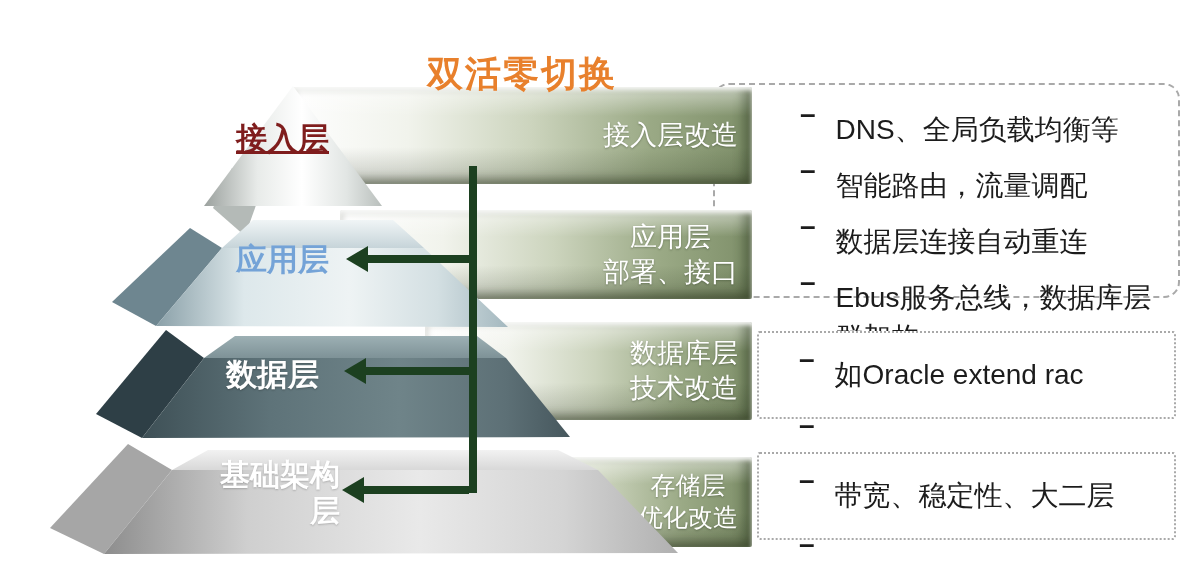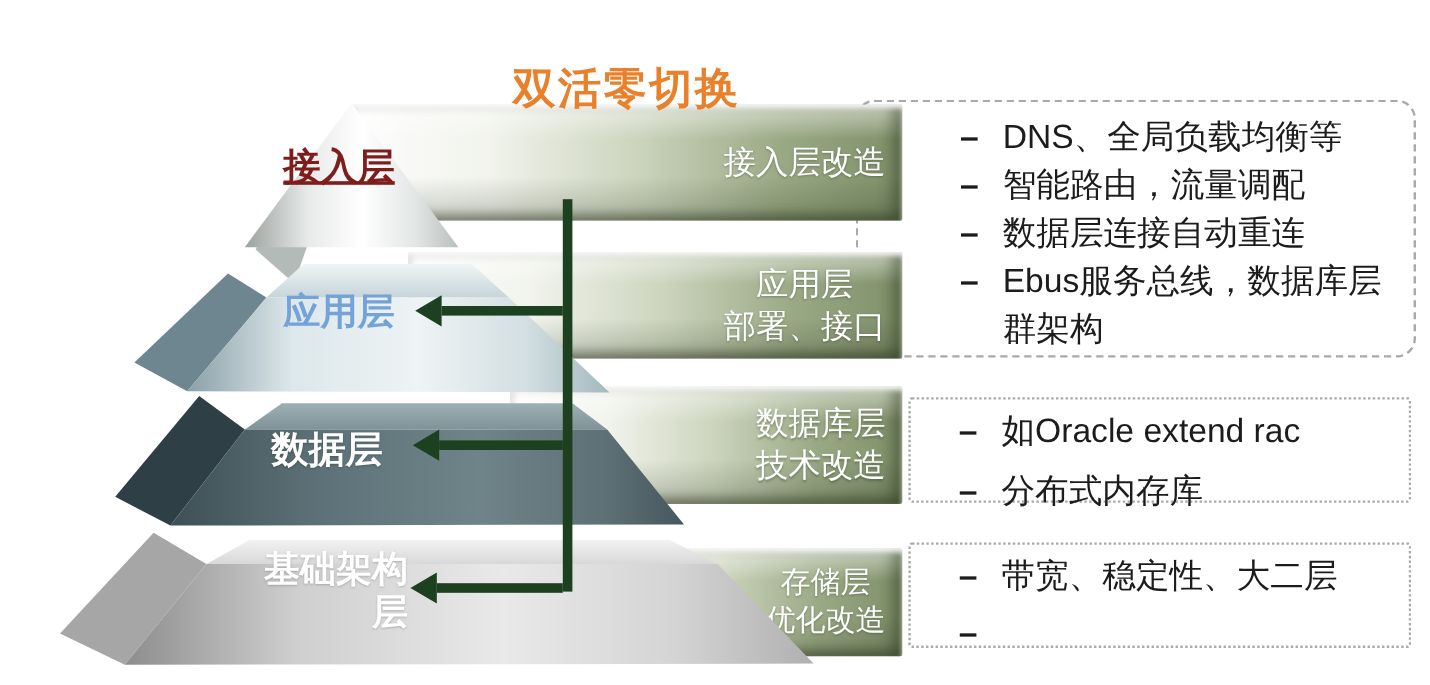--- a/index.html
+++ b/index.html
@@ -10,21 +10,21 @@
   
   .callout{position:absolute;box-sizing:border-box;background:#ffffff;z-index:1;}
   .callout.box1{left:713px;top:83px;width:467px;height:215px;border:2px dashed #a9a9a9;border-radius:16px;padding:9px 26px 0 85px;}
   .callout.box2{left:757px;top:331px;width:419px;height:88px;border:2px dotted #a9a9a9;border-radius:3px;padding:6px 18px 0 40px;}
   .callout.box3{left:757px;top:452px;width:419px;height:88px;border:2px dotted #a9a9a9;border-radius:3px;padding:6px 18px 0 40px;}
   .callout .row{display:flex;align-items:flex-start;color:#1c1c1c;}
   .box1 .row{line-height:40px;font-size:28px;}
   .box2 .row{line-height:40px;font-size:28px;margin-bottom:10px;}
   .box3 .row{line-height:40px;font-size:28px;margin-bottom:8px;}
   .callout .dash{font-weight:bold;margin-right:20px;flex:0 0 auto;}
-  .callout .btext{white-space:pre-line;}
+  .callout .btext{white-space:pre-line;margin-top:16px;}
   
   .bar{
     position:absolute;z-index:2;display:flex;align-items:center;justify-content:flex-end;
     background-image:
       linear-gradient(to bottom, rgba(255,255,255,.55), rgba(255,255,255,0) 30%, rgba(0,0,0,0) 62%, rgba(20,30,10,.22)),
       linear-gradient(to right,#fefefe,#f1f3ec 25%,#ccd4bd 52%,#9aa985 78%,#7e8f69);
     box-shadow:inset 0 3px 4px rgba(255,255,255,.9), inset 0 -6px 8px rgba(40,50,25,.35), inset -10px 0 10px rgba(40,55,30,.35);
     border-radius:2px;
   }
   .bar1{left:293px;top:87px;width:459px;height:97px;}
@@ -75,21 +75,20 @@
     </div>
   </div>
 
   <div class="callout box2">
     <div class="row">
       <span class="dash">–</span>
       <span class="btext">如Oracle extend rac</span>
     </div>
     <div class="row">
       <span class="dash">–</span>
-      <span class="btext">分布式内存库</span>
     </div>
   </div>
 
   <div class="callout box3">
     <div class="row">
       <span class="dash">–</span>
       <span class="btext">带宽、稳定性、大二层</span>
     </div>
     <div class="row">
       <span class="dash">–</span>

